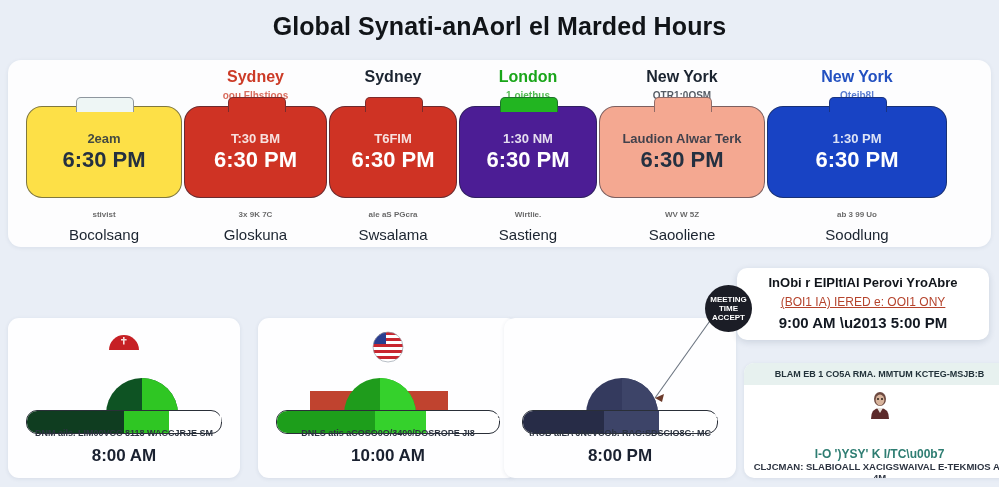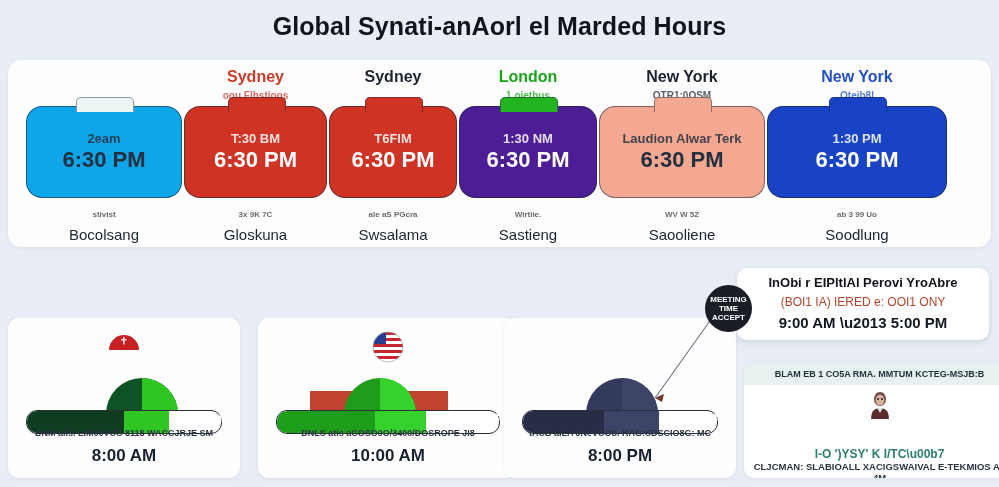--- a/index.html
+++ b/index.html
@@ -226,20 +226,21 @@
     color: #10141a;
     filter: blur(.3px);
   }
   .tt-sub {
     position: absolute;
     top: 27px; left: 6px; right: 6px;
     text-align: center;
     font-size: 12px;
     color: #b5432c;
     filter: blur(.45px);
+    text-decoration: underline;
   }
   .tt-range {
     position: absolute;
     top: 46px; left: 6px; right: 6px;
     text-align: center;
     font-size: 15px;
     font-weight: bold;
     color: #121821;
     filter: blur(.3px);
   }
@@ -327,21 +328,21 @@
 </head>
 <body>
 
 <div class="page-title">Global Synati-anAorl el Marded Hours</div>
 
 <div class="clock-panel">
   <div class="clock-row" id="tz-row">
       <div class="tz" style="left: 12px; width: 168px;">
         <div class="tz-city" style="color:#1b2430"></div>
         <div class="tz-sub" style="color:#1b2430"></div>
-        <div class="tz-chip" style="background:#0ea5e9;border:1.4px solid rgba(25,35,55,.55);color:#243040">
+        <div class="tz-chip" style="background:#fde047;border:1.4px solid rgba(25,35,55,.55);color:#243040">
           <div class="tz-tab" style="background:#eef6f5;border:1.4px solid rgba(25,35,55,.45);border-bottom:none"></div>
           <div class="tz-small">2eam</div>
           <div class="tz-time">6:30 PM</div>
         </div>
         <div class="tz-foot-small">stivist</div>
         <div class="tz-foot">Bocolsang</div>
       </div>
       <div class="tz" style="left: 170px; width: 155px;">
         <div class="tz-city" style="color:#cc3b27">Sydney</div>
         <div class="tz-sub" style="color:#cc3b27">oou Flhstioos</div>

